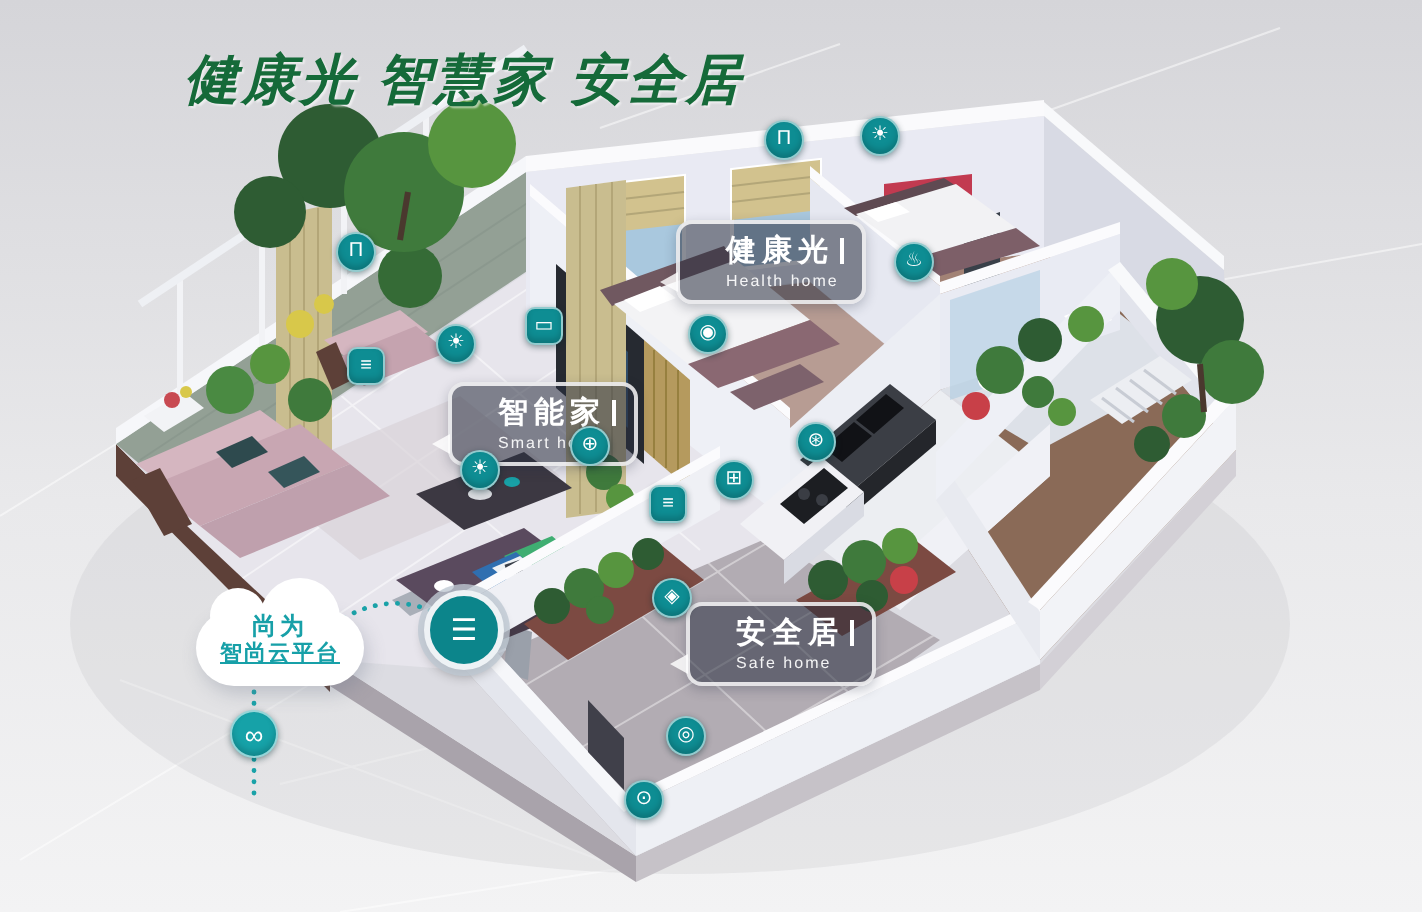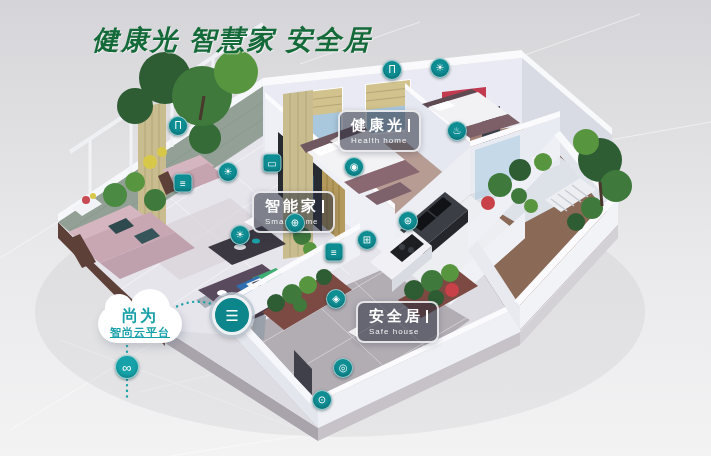--- a/index.html
+++ b/index.html
@@ -11,25 +11,25 @@
          text-shadow:1px 1px 1px rgba(255,255,255,.55);white-space:nowrap;}
   
   .cloud{position:absolute;left:98px;top:305px;width:84px;height:38px;background:#fff;
          border-radius:20px;box-shadow:2px 4px 9px rgba(110,120,140,.3);}
   .cloud:before{content:"";position:absolute;left:7px;top:-11px;width:28px;height:28px;
          background:#fff;border-radius:50%;}
   .cloud:after{content:"";position:absolute;left:32px;top:-16px;width:40px;height:40px;
          background:#fff;border-radius:50%;}
   .cloud-text{position:relative;z-index:2;text-align:center;color:#17a0a8;font-weight:bold;
          padding-top:1px;line-height:1.25;}
-  .cloud-text .l1{font-size:16px;letter-spacing:2px;}
+  .cloud-text .l1{font-size:12px;letter-spacing:2px;}
   .cloud-text .l2{font-size:11px;letter-spacing:1px;text-decoration:underline;}
   
   .callout{position:absolute;background:rgba(40,46,62,.55);border:2px solid rgba(255,255,255,.82);
-         border-radius:8px;color:#fff;padding:4px 9px 5px 11px;white-space:nowrap;
+         border-radius:8px;color:#fff;padding:4px 9px 5px 23px;white-space:nowrap;
          box-shadow:0 2px 6px rgba(30,40,60,.25);}
   .callout .zh{font-size:15px;font-weight:bold;letter-spacing:3px;}
   .callout .bar{display:inline-block;width:2px;height:13px;background:#fff;margin-left:3px;
          vertical-align:-2px;}
   .callout .en{display:block;font-size:8px;letter-spacing:1px;opacity:.92;margin-top:1px;}
   .callout .tail{position:absolute;left:-10px;bottom:4px;width:0;height:0;
          border-top:5px solid transparent;border-bottom:5px solid transparent;
          border-right:9px solid rgba(255,255,255,.82);}
   
   #icon-layer{position:absolute;left:0;top:0;width:711px;height:456px;pointer-events:none;}
@@ -319,29 +319,29 @@
     <div class="l2">智尚云平台</div>
   </div>
 </div>
 
 <div class="callout" style="left:338px;top:110px;">
   <span class="zh">健康光</span><span class="bar"></span>
   <span class="en">Health home</span>
   <i class="tail"></i>
 </div>
 
-<div class="callout" style="left:252px;top:191px;">
+<div class="callout" style="left:224px;top:191px;">
   <span class="zh">智能家</span><span class="bar"></span>
   <span class="en">Smart home</span>
   <i class="tail"></i>
 </div>
 
-<div class="callout" style="left:356px;top:301px;">
+<div class="callout" style="left:343px;top:301px;">
   <span class="zh">安全居</span><span class="bar"></span>
-  <span class="en">Safe house</span>
+  <span class="en">Safe home</span>
   <i class="tail"></i>
 </div>
 
 <div id="icon-layer">
       <div class="dev circle" style="left: 392px; top: 70px;">Π</div>
       <div class="dev circle" style="left: 440px; top: 68px;">☀</div>
       <div class="dev circle" style="left: 457px; top: 131px;">♨</div>
       <div class="dev circle" style="left: 178px; top: 126px;">Π</div>
       <div class="dev circle" style="left: 228px; top: 172px;">☀</div>
       <div class="dev square" style="left: 183px; top: 183px;">≡</div>

